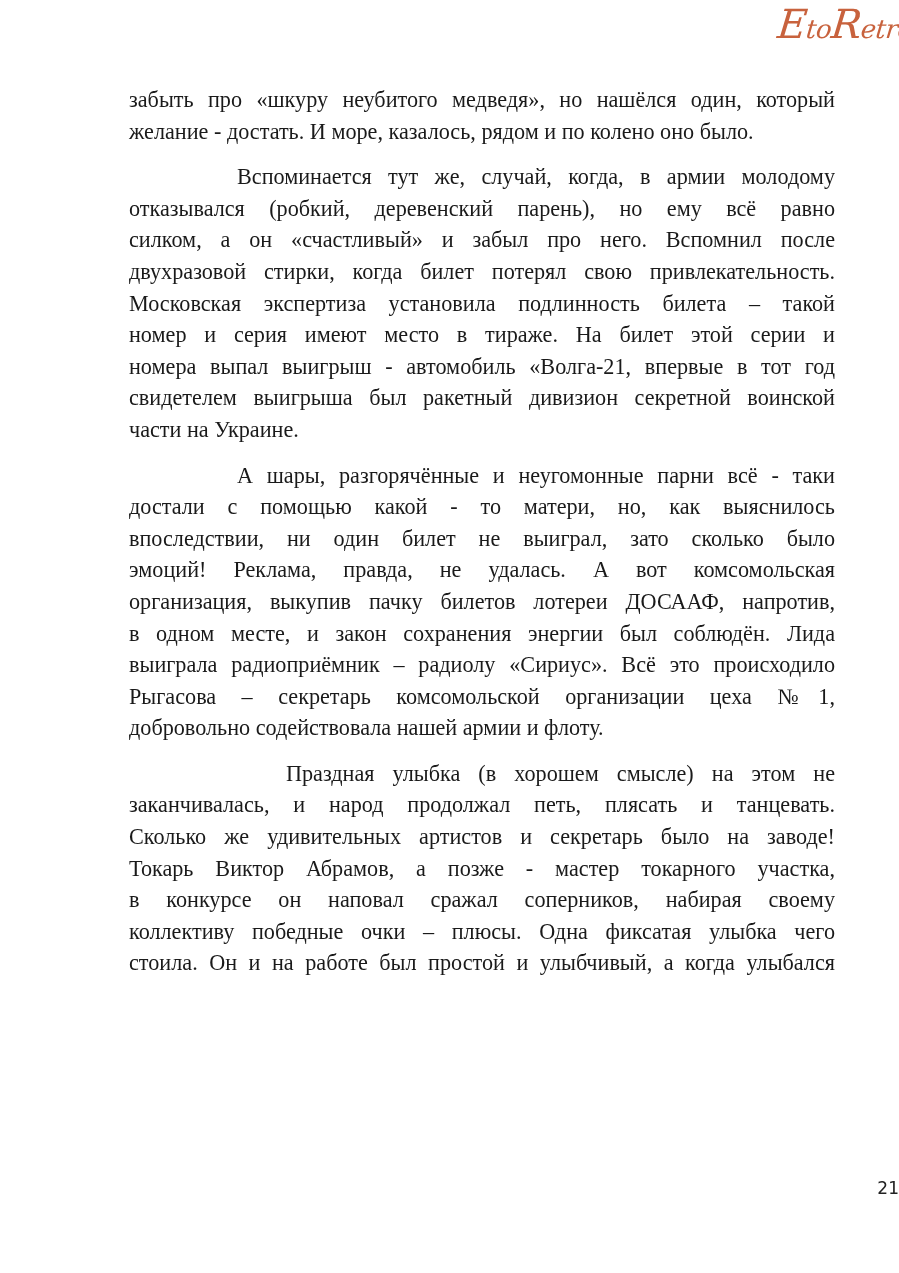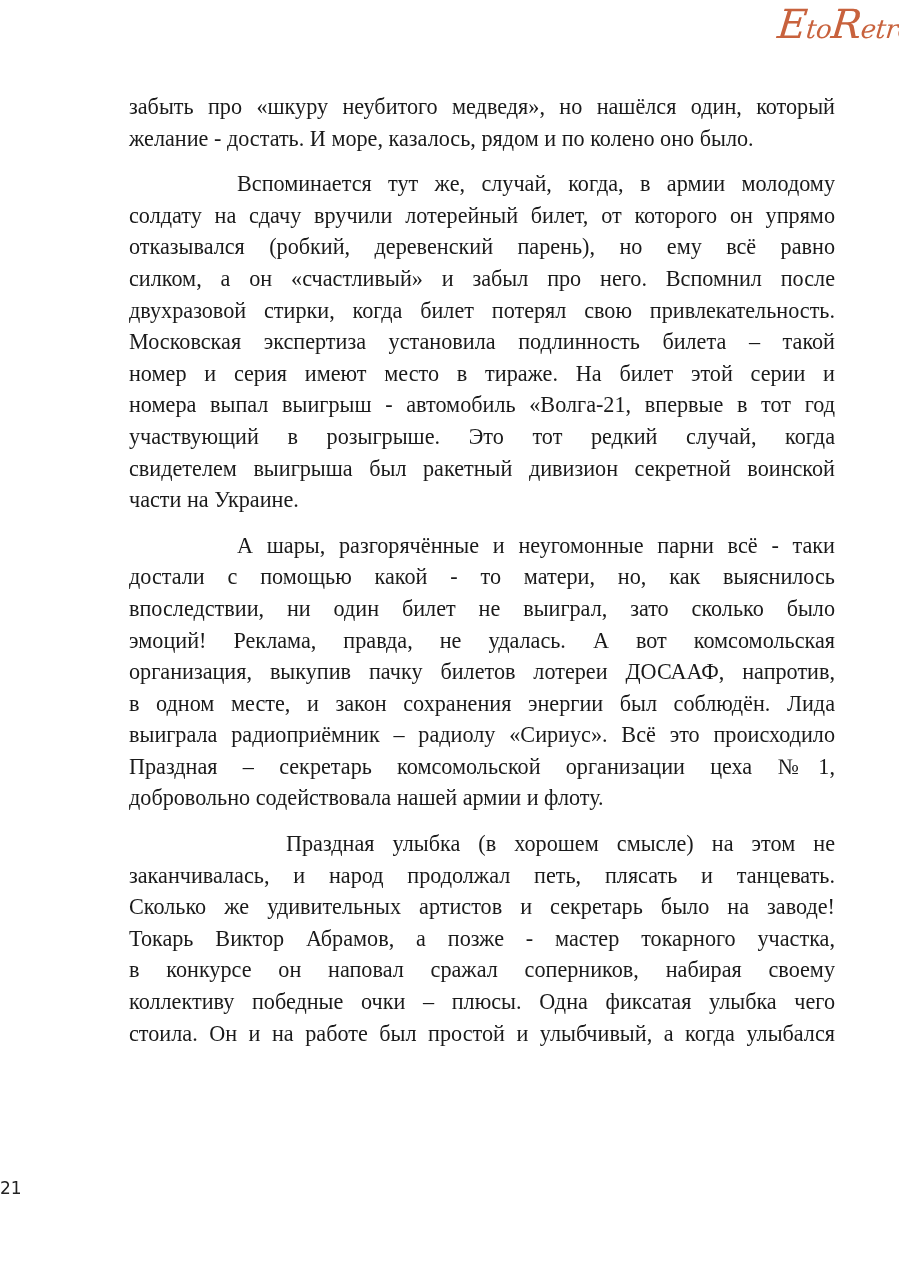--- a/index.html
+++ b/index.html
@@ -26,21 +26,21 @@
       white-space: nowrap;
       transform: skewX(-6deg);
     }
     .watermark .big {
       font-size: 40px;
       line-height: 1;
     }
     .page {
       position: absolute;
       left: 129px;
-      top: 91px;
+      top: 84px;
       width: 706px;
       font-family: "Liberation Serif", serif;
       font-size: 22.2px;
       line-height: 31.6px;
       text-align: justify;
     }
     .para {
       margin: 0 0 14px 0;
     }
     .line {
@@ -53,60 +53,58 @@
     .line.last {
       text-align-last: left;
     }
     .line.indent1 { padding-left: 108px; }
     .line.indent2 { padding-left: 157px; }
     .page-number {
       position: absolute;
       left: 0;
       width: 899px;
       top: 1178px;
-      text-align: left;
+      text-align: right;
       font-family: "DejaVu Sans", sans-serif;
       font-size: 17px;
       color: #222222;
     }
   </style>
 </head>
 <body>
 
 <div class="watermark">
   <span class="big">E</span><span>to</span><span class="big">R</span><span>etro</span>
 </div>
 
 <div class="page" id="page">
     <div class="para">
       <span class="line">забыть про «шкуру неубитого медведя», но нашёлся один,  который</span>
       <span class="line last">желание - достать. И море, казалось, рядом и по колено оно было.</span>
     </div>
     <div class="para">
       <span class="line indent1">Вспоминается тут же, случай, когда, в армии молодому</span>
-      <span class="line">солдату на сдачу вручили лотерейный билет, от которого он упрямо</span>
       <span class="line">отказывался (робкий, деревенский парень), но ему всё равно</span>
       <span class="line">силком, а он «счастливый» и забыл про него. Вспомнил после</span>
       <span class="line">двухразовой стирки, когда билет потерял свою привлекательность.</span>
       <span class="line">Московская экспертиза установила подлинность билета – такой</span>
       <span class="line">номер и серия имеют место в тираже.  На билет этой серии и</span>
       <span class="line">номера выпал выигрыш - автомобиль «Волга-21, впервые в тот год</span>
-      <span class="line">участвующий в розыгрыше. Это тот  редкий случай, когда</span>
       <span class="line">свидетелем выигрыша был ракетный дивизион секретной воинской</span>
       <span class="line last">части на Украине.</span>
     </div>
     <div class="para">
       <span class="line indent1">А шары, разгорячённые и неугомонные парни всё - таки</span>
       <span class="line">достали  с помощью какой  - то матери, но, как выяснилось</span>
       <span class="line">впоследствии, ни один  билет не выиграл, зато сколько было</span>
       <span class="line">эмоций! Реклама, правда, не удалась. А вот комсомольская</span>
       <span class="line">организация, выкупив пачку билетов лотереи ДОСААФ, напротив,</span>
       <span class="line">в одном месте, и закон сохранения энергии был соблюдён. Лида</span>
       <span class="line">выиграла радиоприёмник – радиолу «Сириус». Всё это происходило</span>
-      <span class="line">Праздная – секретарь комсомольской организации цеха №1,</span>
+      <span class="line">Рыгасова – секретарь комсомольской организации цеха №1,</span>
       <span class="line last">добровольно содействовала нашей армии и флоту.</span>
     </div>
     <div class="para">
       <span class="line indent2">Праздная улыбка (в хорошем смысле) на этом не</span>
       <span class="line">заканчивалась, и народ продолжал петь, плясать и танцевать.</span>
       <span class="line">Сколько же удивительных артистов и секретарь было на заводе!</span>
       <span class="line">Токарь Виктор Абрамов, а позже - мастер токарного участка,</span>
       <span class="line">в конкурсе он наповал сражал соперников, набирая своему</span>
       <span class="line">коллективу победные очки – плюсы. Одна фиксатая улыбка чего</span>
       <span class="line">стоила. Он и на работе был простой и улыбчивый, а когда улыбался</span>

